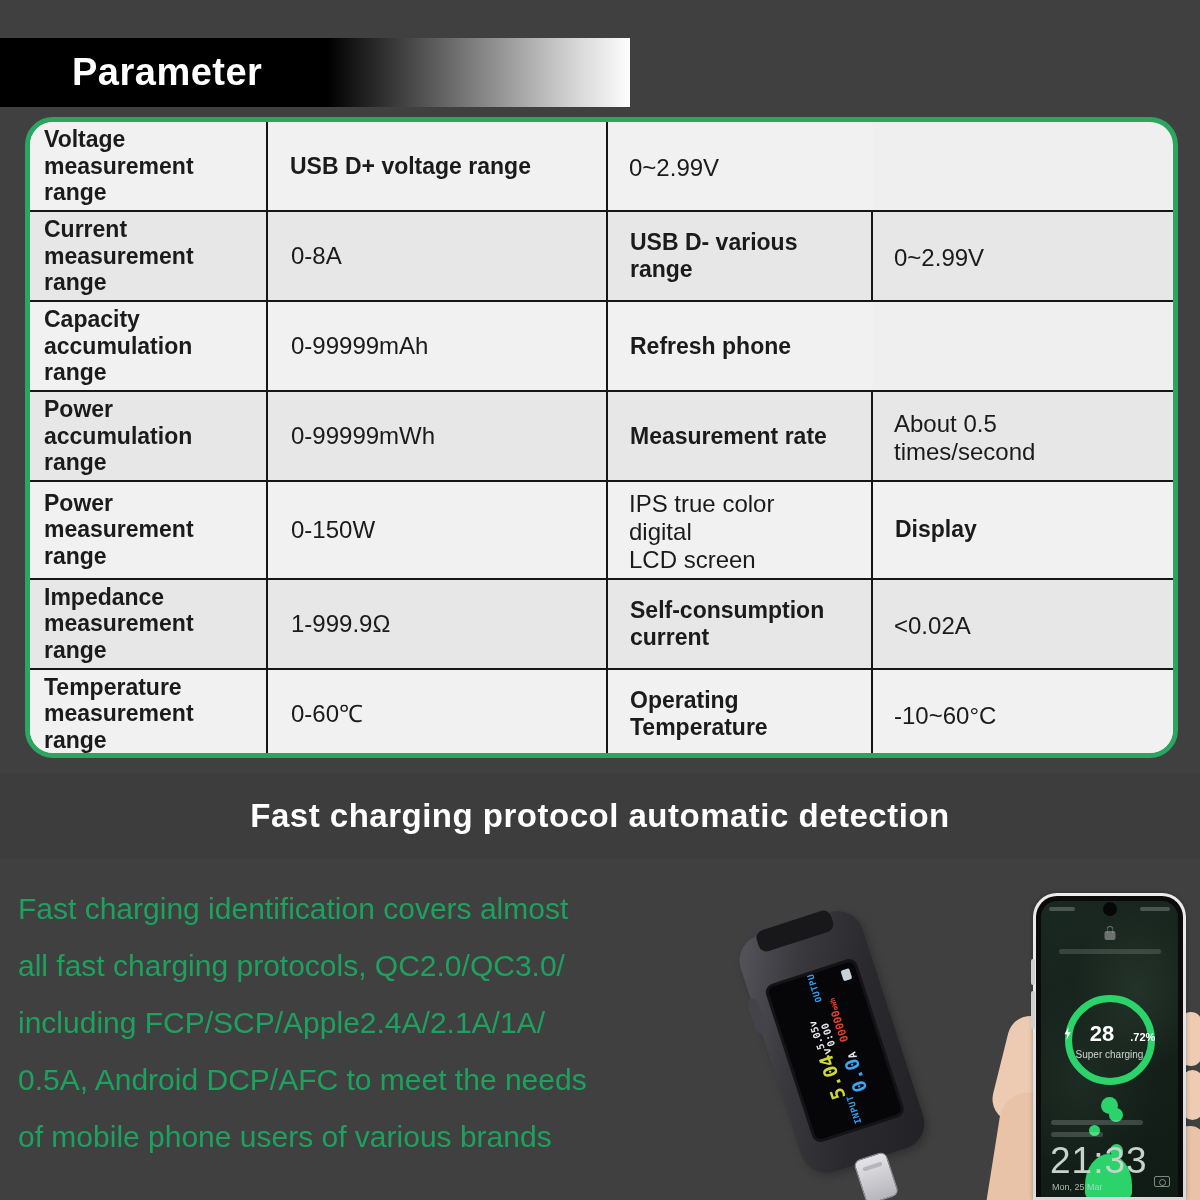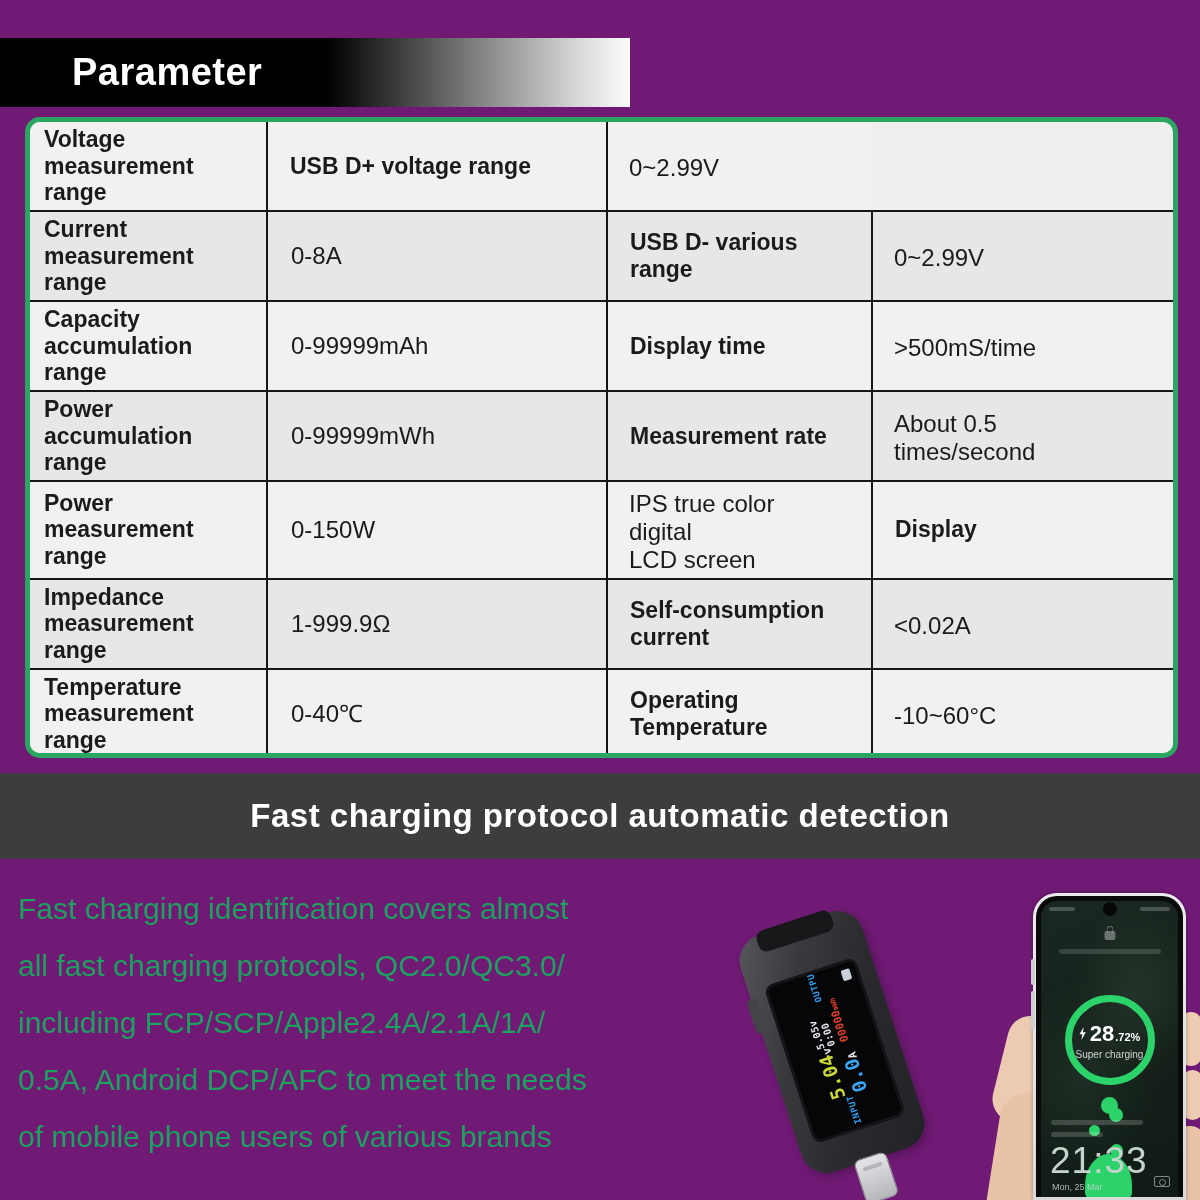--- a/index.html
+++ b/index.html
@@ -1,27 +1,27 @@
 <!DOCTYPE html>
 <html><head>
 <meta charset="utf-8">
 <style>
   html,body{margin:0;padding:0;background:#ffffff;}
-  .page{position:relative;width:1200px;height:1200px;background:#701a75;overflow:hidden;
+  .page{position:relative;width:1200px;height:1200px;background:#404040;overflow:hidden;
         font-family:"Liberation Sans", sans-serif;}
 
   
   .param-banner{position:absolute;left:0;top:38px;width:630px;height:69px;
     background:linear-gradient(90deg,#000 0%,#000 52%,#d9d9d9 92%,#fdfdfd 100%);
     display:flex;align-items:center;}
   .param-banner span{color:#fff;font-size:38px;font-weight:bold;padding-left:72px;letter-spacing:.5px;}
 
   
   .spec-table{position:absolute;left:25px;top:117px;width:1153px;height:641px;
-    border:5px solid #2aa661;border-radius:15px;overflow:hidden;background:#efefef;
+    border:5px solid #2aa661;border-radius:28px;overflow:hidden;background:#efefef;
     display:grid;grid-template-rows:repeat(10,1fr);box-sizing:border-box;}
   .t-row{display:grid;grid-template-columns:238px 340px 265px 1fr;border-top:2px solid #161616;box-sizing:border-box;}
   .t-row:first-child{border-top:none;}
   .cell{border-right:2px solid #161616;display:flex;flex-direction:column;justify-content:center;
     white-space:pre-line;line-height:1.16;box-sizing:border-box;color:#1b1b1b;background:#f1f1f1;}
   .cell:last-child{border-right:none;}
   .t-row:nth-child(even) .cell{background:#e7e7e7;}
   .lab{font-weight:bold;font-size:23px;}
   .val{font-size:24px;}
   .c1{padding:4px 10px 4px 14px;}
@@ -87,21 +87,21 @@
   .status-l{position:absolute;left:8px;top:6px;width:26px;height:4px;border-radius:2px;background:rgba(255,255,255,.22);}
   .status-r{position:absolute;right:8px;top:6px;width:30px;height:4px;border-radius:2px;background:rgba(255,255,255,.22);}
   .lock{position:absolute;left:50%;top:30px;transform:translateX(-50%);width:11px;height:9px;border-radius:2px;
     background:rgba(255,255,255,.35);}
   .lock:before{content:"";position:absolute;left:2px;top:-5px;width:5px;height:6px;border:1.5px solid rgba(255,255,255,.35);
     border-bottom:none;border-radius:4px 4px 0 0;}
   .hint-line{position:absolute;left:50%;top:48px;transform:translateX(-50%);width:102px;height:5px;border-radius:3px;
     background:rgba(255,255,255,.14);}
   .ring{position:absolute;left:50%;top:94px;transform:translateX(-50%);width:90px;height:90px;border-radius:50%;
     border:7px solid #2bd36a;box-sizing:border-box;display:flex;flex-direction:column;align-items:center;justify-content:center;}
-  .pct-row{display:flex;align-items:baseline;gap:1px;color:#ffffff;}
+  .pct-row{display:flex;align-items:baseline;gap:16px;color:#ffffff;}
   .bolt{width:8px;height:13px;background:#ffffff;clip-path:polygon(62% 0,10% 56%,44% 56%,34% 100%,88% 40%,52% 40%);
     align-self:center;margin-right:2px;}
   .pct-int{font-size:22px;font-weight:bold;}
   .pct-frac{font-size:11px;font-weight:bold;}
   .super{font-size:10px;color:rgba(255,255,255,.78);margin-top:2px;}
   .blob{position:absolute;border-radius:50%;background:#2bd36a;}
   .b1{left:60px;top:196px;width:17px;height:17px;}
   .b2{left:68px;top:207px;width:14px;height:14px;}
   .b3{left:48px;top:224px;width:11px;height:11px;}
   .b4{left:69px;top:243px;width:13px;height:13px;}
@@ -136,22 +136,21 @@
       <div class="cell lab c1">Current
 measurement range</div>
       <div class="cell val c2">0-8A</div>
       <div class="cell lab c3">USB D- various range</div>
       <div class="cell val c4">0~2.99V</div>
     </div>
     <div class="t-row">
       <div class="cell lab c1">Capacity
 accumulation range</div>
       <div class="cell val c2">0-99999mAh</div>
-      <div class="cell lab c3">Display time</div>
-      <div class="cell val c4">&gt;500mS/time</div>
+      <div class="cell lab c3">Refresh phone</div>
     </div>
     <div class="t-row">
       <div class="cell lab c1">Power accumulation
 range</div>
       <div class="cell val c2">0-99999mWh</div>
       <div class="cell lab c3">Measurement rate</div>
       <div class="cell val c4">About 0.5
 times/second</div>
     </div>
     <div class="t-row">
@@ -166,21 +165,21 @@
       <div class="cell lab c1">Impedance
 measurement range</div>
       <div class="cell val c2">1-999.9Ω</div>
       <div class="cell lab c3">Self-consumption
 current</div>
       <div class="cell val c4">&lt;0.02A</div>
     </div>
     <div class="t-row">
       <div class="cell lab c1">Temperature
 measurement range</div>
-      <div class="cell val c2">0-40℃</div>
+      <div class="cell val c2">0-60℃</div>
       <div class="cell lab c3">Operating
 Temperature</div>
       <div class="cell val c4">-10~60°C</div>
     </div>
     <div class="t-row">
       <div class="cell lab c1">Timing time</div>
       <div class="cell val c2">999 hours and 59
 minutes</div>
       <div class="cell lab c3">Working humidity</div>
       <div class="cell val c4">10~80%RH

